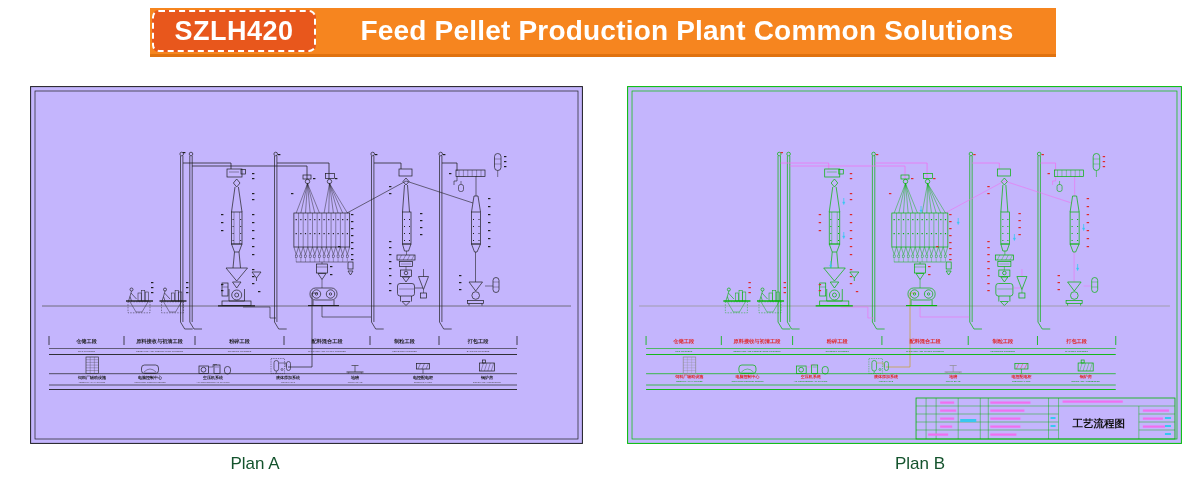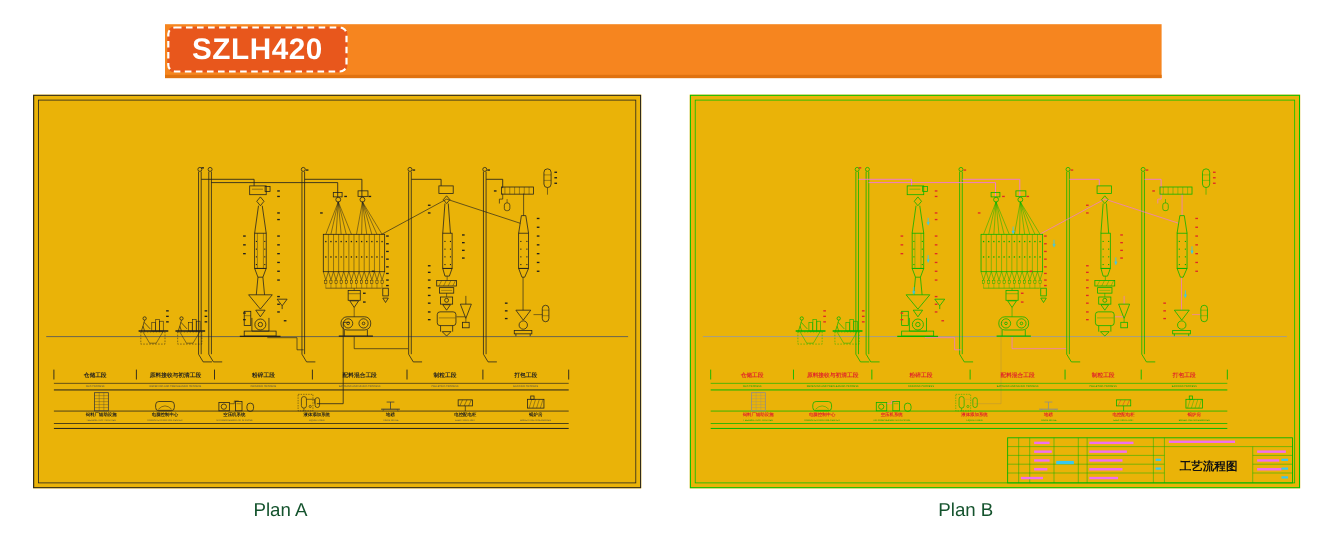--- a/index.html
+++ b/index.html
@@ -1,41 +1,42 @@
 <!DOCTYPE html>
 <html><head>
 <meta charset="utf-8">
 <style>
   html,body{margin:0;padding:0;background:#ffffff;}
   #page{position:relative;width:1200px;height:500px;background:#ffffff;overflow:hidden;
         font-family:"Liberation Sans",sans-serif;}
   #banner{position:absolute;left:150px;top:8px;width:906px;height:49px;display:flex;
-          align-items:stretch;border-bottom:3px solid #e0720f;box-sizing:border-box;margin-top:14px;}
+          align-items:stretch;border-bottom:3px solid #e0720f;box-sizing:border-box;}
   #model-badge{flex:none;width:160px;margin:2px;border:2px dashed #ffffff;border-radius:7px;
           display:flex;align-items:center;justify-content:center;color:#fff;font-weight:bold;
           font-size:27px;letter-spacing:0.5px;}
   #banner-title{flex:1;display:flex;align-items:center;justify-content:center;color:#fff;
           font-weight:bold;font-size:28px;letter-spacing:0.2px;white-space:nowrap;}
-  .panel{position:absolute;top:86px;height:358px;background:#eab308;}
+  .panel{position:absolute;top:86px;height:358px;background:#c4b5fd;}
   #panel-a{left:30px;width:553px;}
   #panel-b{left:627px;width:555px;}
   .panel svg{display:block;width:100%;height:100%;font-family:"Liberation Sans",sans-serif;}
   .caption{position:absolute;top:454px;width:110px;text-align:center;font-size:17px;
           color:#14532d;}
-  #caption-a{left:200px;} #caption-b{left:823px;}
+  #caption-a{left:200px;} #caption-b{left:865px;}
 </style>
 </head>
 <body>
 
 <div id="page">
 
   <div id="banner" style="background: rgb(246, 133, 31);">
     <div id="model-badge" style="background: rgb(232, 87, 28);">
       <span>SZLH420</span>
     </div>
+    <div id="banner-title">Feed Pellet Production Plant Common Solutions</div>
   </div>
 
   <div class="panel" id="panel-a">
     <svg id="svg-a" viewBox="0 0 553 358" preserveAspectRatio="none">
         <g>
           <rect x="0.6" y="0.6" width="551.8" height="356.8" stroke="#1F1F1F" stroke-width="1" fill="none"></rect>
           <rect x="5" y="5" width="543" height="348" stroke="#1F1F1F" stroke-width="0.7" fill="none"></rect>
         </g>
         <g>
           <line x1="12" y1="220" x2="541" y2="220" stroke="#5A5A5A" stroke-width="0.8" fill="none"></line>

